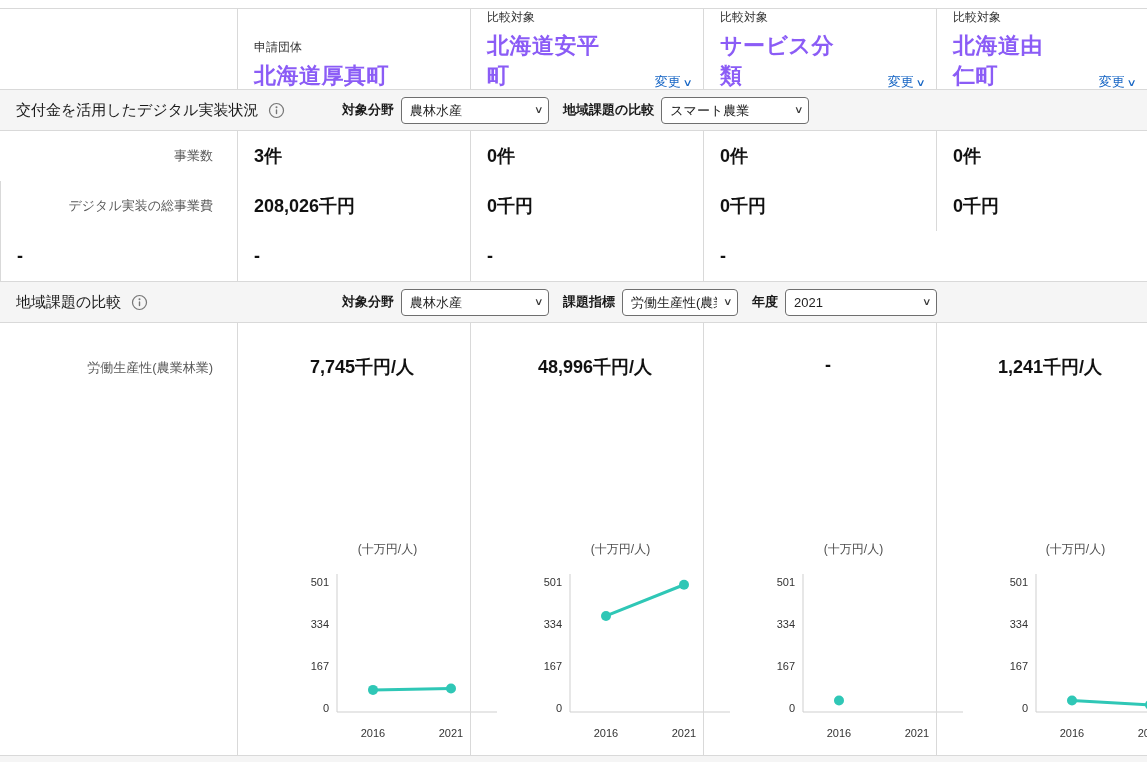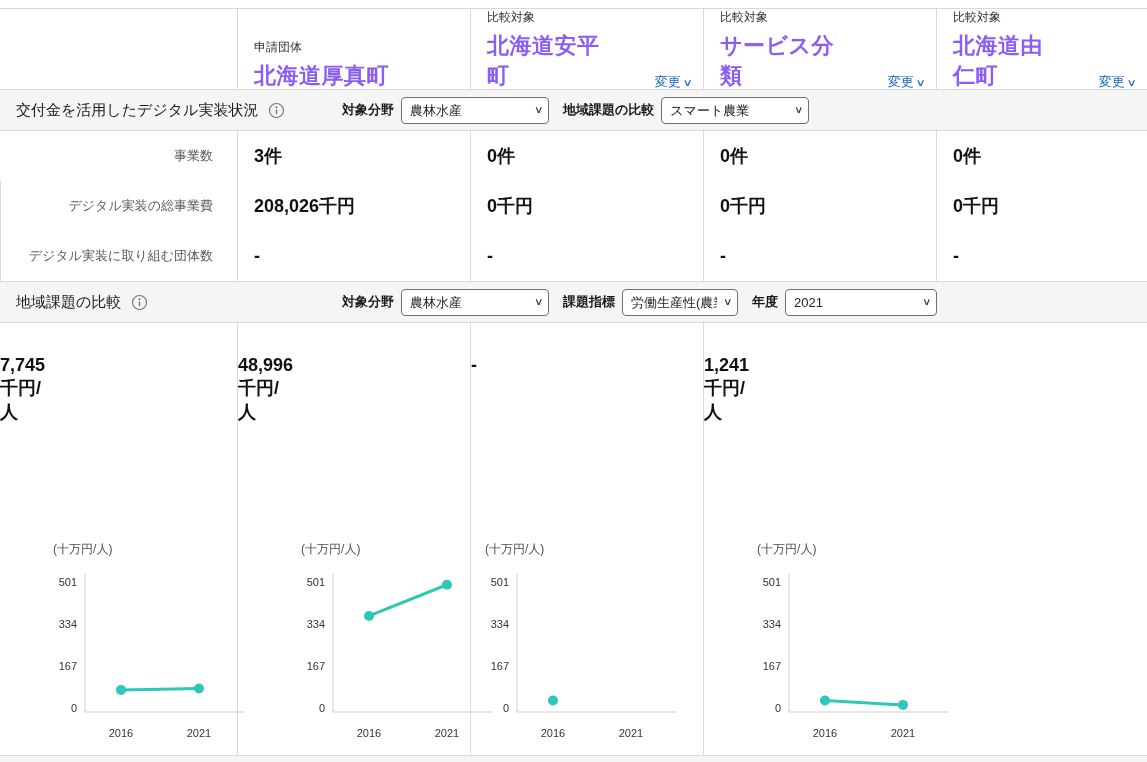--- a/index.html
+++ b/index.html
@@ -44,22 +44,22 @@
   
   .rows1 { grid-auto-rows: 50px; height: 150px; }
   .row-label { display: flex; align-items: center; justify-content: flex-end;
     padding-right: 24px; font-size: 13px; color: #595959; text-align: right; }
   .metric-cell { display: flex; align-items: center; padding-left: 16px; }
   .metric-value { font-size: 18px; font-weight: 700; color: #111; }
 
   
   .big-row { height: 432px; }
   .big-label { align-items: flex-start; padding-top: 36px; }
-  .chart-cell { display: flex; flex-direction: row; padding-top: 32px; }
-  .chart { margin-top: auto; margin-bottom: 6px; }
+  .chart-cell { display: flex; flex-direction: column; padding-left: 16px; padding-top: 32px; text-align: center; }
+  .chart { margin-top: auto; margin-bottom: 6px; margin-left: 43px; }
   .ylabel { font-size: 12px; color: #4d4d4d; margin: 0 0 2px 8px; }
   svg text { font-size: 11px; fill: #333; font-family: "Liberation Sans", "DejaVu Sans", sans-serif; }
 
   .bottom-bar { flex: 1; background: #f5f5f5; border-top: 1px solid #d9d9d9; }
 
   :root { --link: #1665c4; }
 </style>
 </head>
 <body>
 
@@ -163,21 +163,20 @@
     <div class="cell metric-cell">
           <span class="metric-value">0千円</span>
         </div>
     <div class="cell metric-cell">
           <span class="metric-value">0千円</span>
         </div>
     <div class="cell metric-cell">
           <span class="metric-value">0千円</span>
         </div>
 
-    <div class="cell row-label">デジタル実装に取り組む団体数</div>
     <div class="cell metric-cell">
           <span class="metric-value">-</span>
         </div>
     <div class="cell metric-cell">
           <span class="metric-value">-</span>
         </div>
     <div class="cell metric-cell">
           <span class="metric-value">-</span>
         </div>
     <div class="cell metric-cell">
@@ -219,20 +218,21 @@
           <select>
             <option>2021</option>
           </select>
           <span class="sel-chev">∨</span>
         </span>
       </div>
     </div>
   </div>
 
   <div class="grid big-row">
+    <div class="cell row-label big-label">労働生産性(農業林業)</div>
 
     <div class="cell chart-cell">
       <div class="metric-value">7,745千円/人</div>
       <div class="chart">
         <div class="ylabel">(十万円/人)</div>
         <div><svg width="205" height="185" viewBox="0 0 205 185">
                 <line x1="40" y1="14" x2="40" y2="152" stroke="#cfcfcf" stroke-width="1"></line>
                 <line x1="40" y1="152" x2="200" y2="152" stroke="#cfcfcf" stroke-width="1"></line>
                 <text x="32" y="152" text-anchor="end">0</text>
                 <text x="32" y="110" text-anchor="end">167</text>

